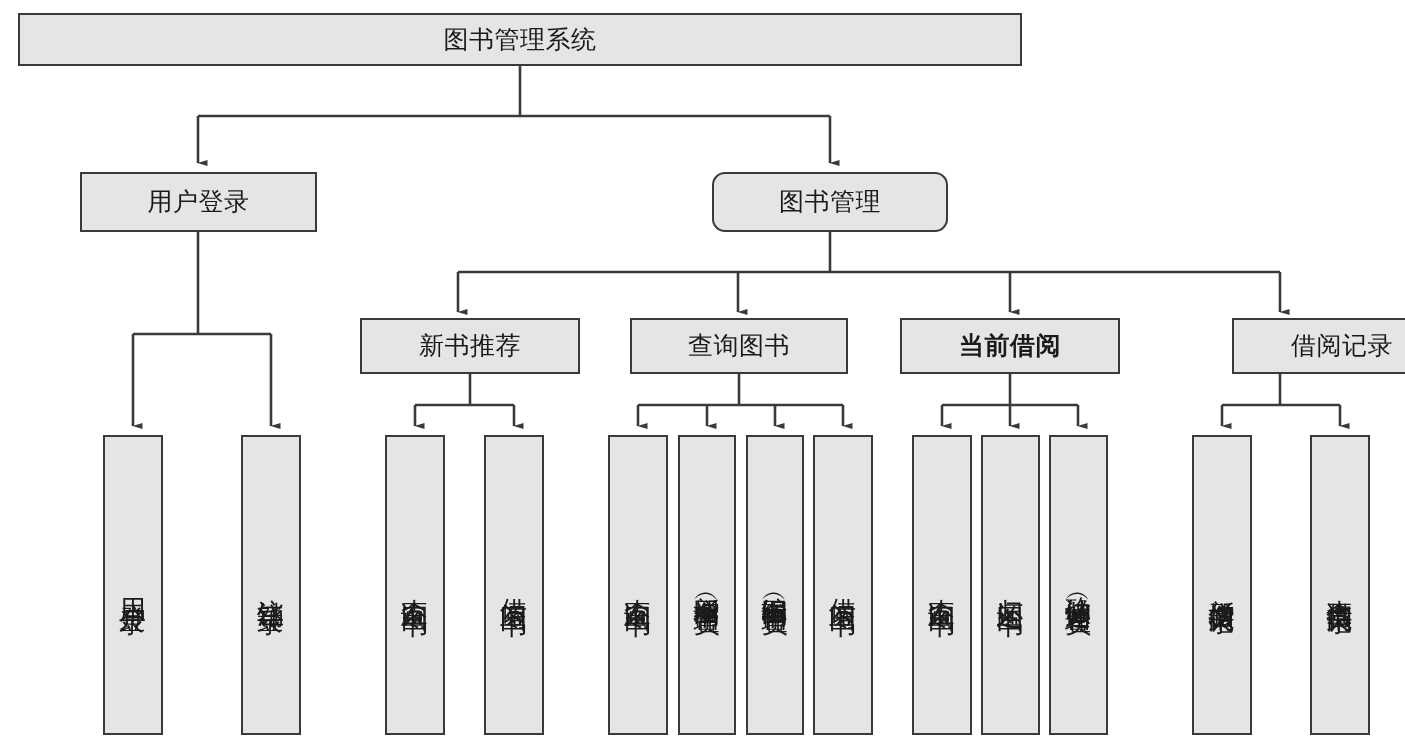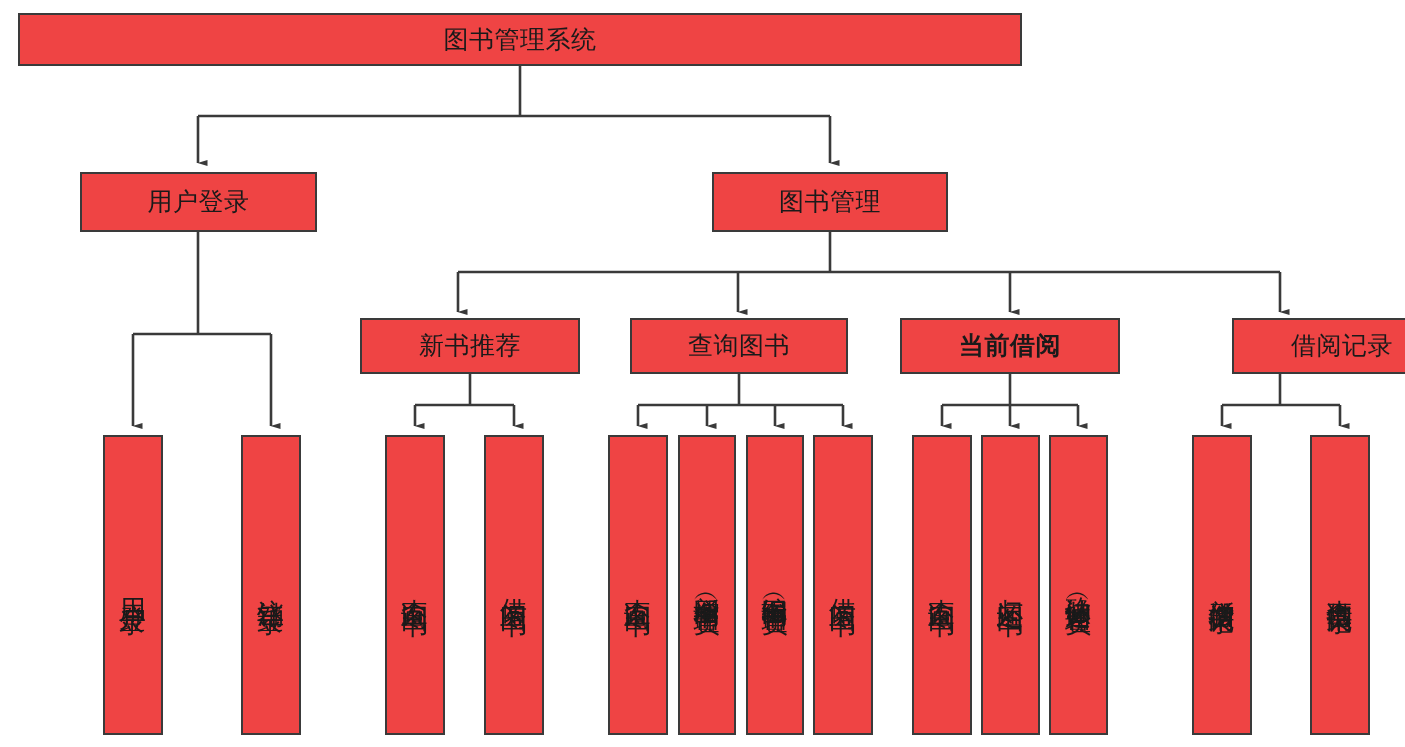--- a/index.html
+++ b/index.html
@@ -22,21 +22,21 @@
     position: absolute;
     left: 0;
     top: 0;
     width: 1405px;
     height: 747px;
   }
   .node {
     position: absolute;
     box-sizing: border-box;
     border: 2.5px solid #3a3a3a;
-    background: #ef4444;
+    background: #e5e5e5;
     display: flex;
     align-items: center;
     justify-content: center;
     color: #1a1a1a;
   }
   .node-label {
     display: block;
     text-align: center;
     line-height: 1.28;
     white-space: nowrap;
@@ -126,21 +126,21 @@
     </g>
   </svg>
 
   <div class="node h-node" style="left:18px; top:13px; width:1004px; height:53px;">
     <span class="node-label">图书管理系统</span>
   </div>
 
   <div class="node h-node" style="left:80px; top:172px; width:237px; height:60px;">
     <span class="node-label">用户登录</span>
   </div>
-  <div class="node h-node" style="left:712px; top:172px; width:236px; height:60px;">
+  <div class="node h-node" style="left:712px; top:172px; width:236px; height:60px;border-radius:13px;">
     <span class="node-label">图书管理</span>
   </div>
 
   <div class="node h-node" style="left:360px; top:318px; width:220px; height:56px;align-items:center;">
     <span class="node-label">新书推荐</span>
   </div>
   <div class="node h-node" style="left:630px; top:318px; width:218px; height:56px;">
     <span class="node-label">查询图书</span>
   </div>
   <div class="node h-node" style="left:900px; top:318px; width:220px; height:56px;font-weight:bold;">

